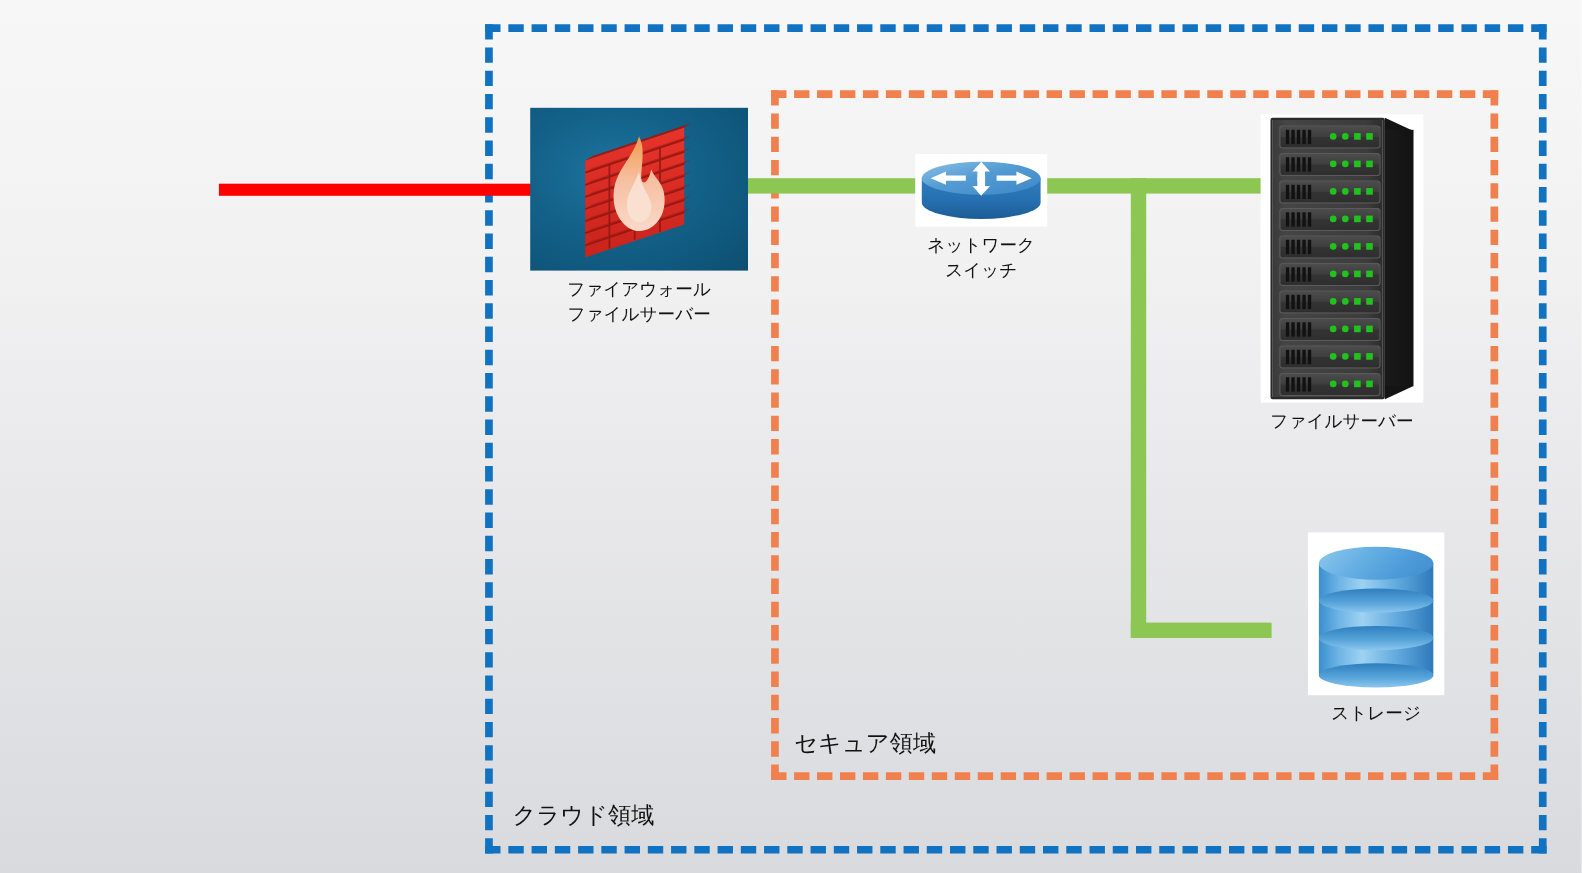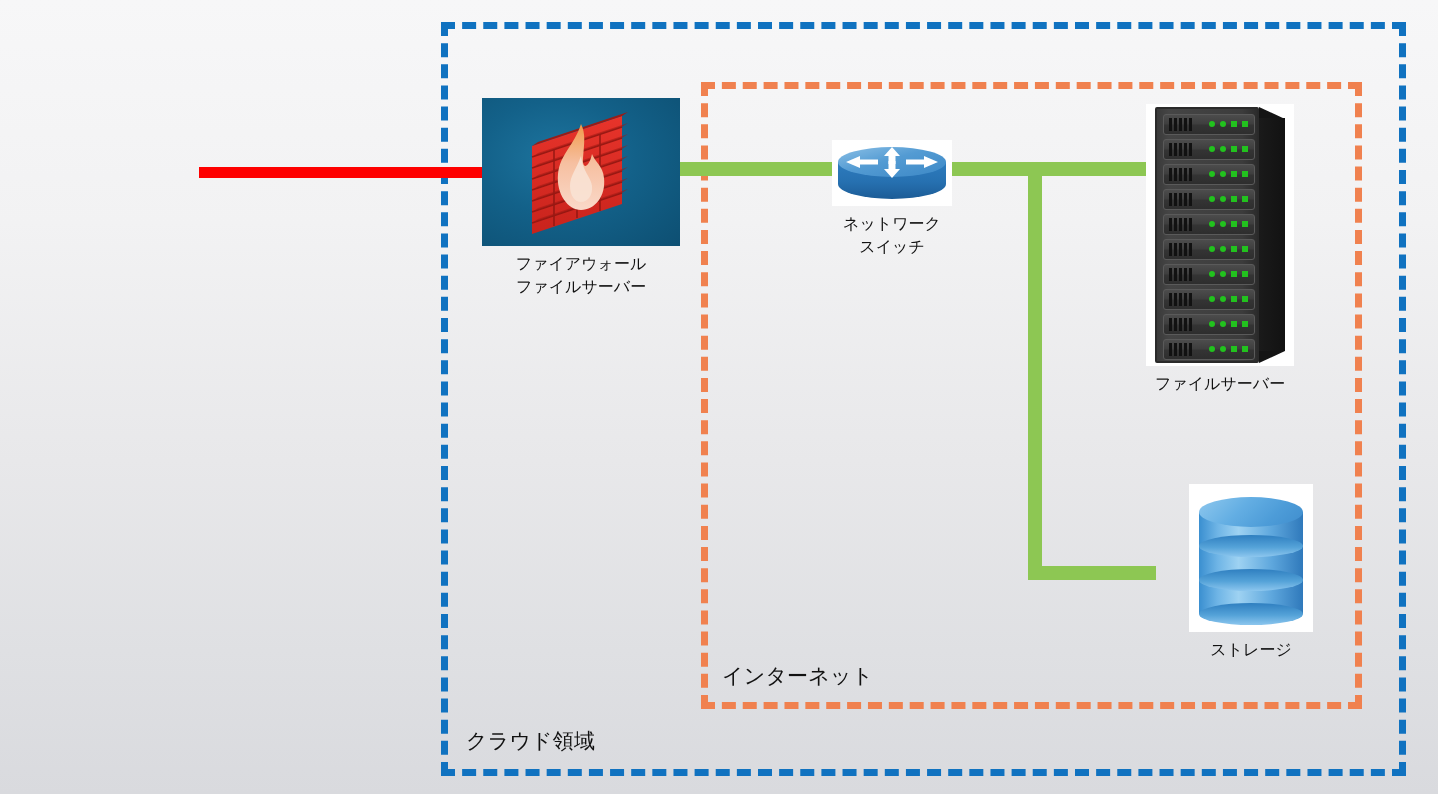--- a/index.html
+++ b/index.html
@@ -185,21 +185,21 @@
 </style>
 </head>
 <body>
 
 <div id="canvas">
 
   <div class="zone" id="zone-cloud"></div>
   <div class="zone" id="zone-secure"></div>
 
   <div class="zone-label" id="zone-cloud-label">クラウド領域</div>
-  <div class="zone-label" id="zone-secure-label">インターネット</div>
+  <div class="zone-label" id="zone-secure-label">セキュア領域</div>
 
   <div class="link" id="link-internet-firewall"></div>
   <div class="link" id="link-firewall-switch"></div>
   <div class="link" id="link-switch-server-h"></div>
   <div class="link" id="link-storage-drop"></div>
   <div class="link" id="link-storage-run"></div>
 
 
   <div class="node" id="node-firewall">
     <div class="fw-img">

